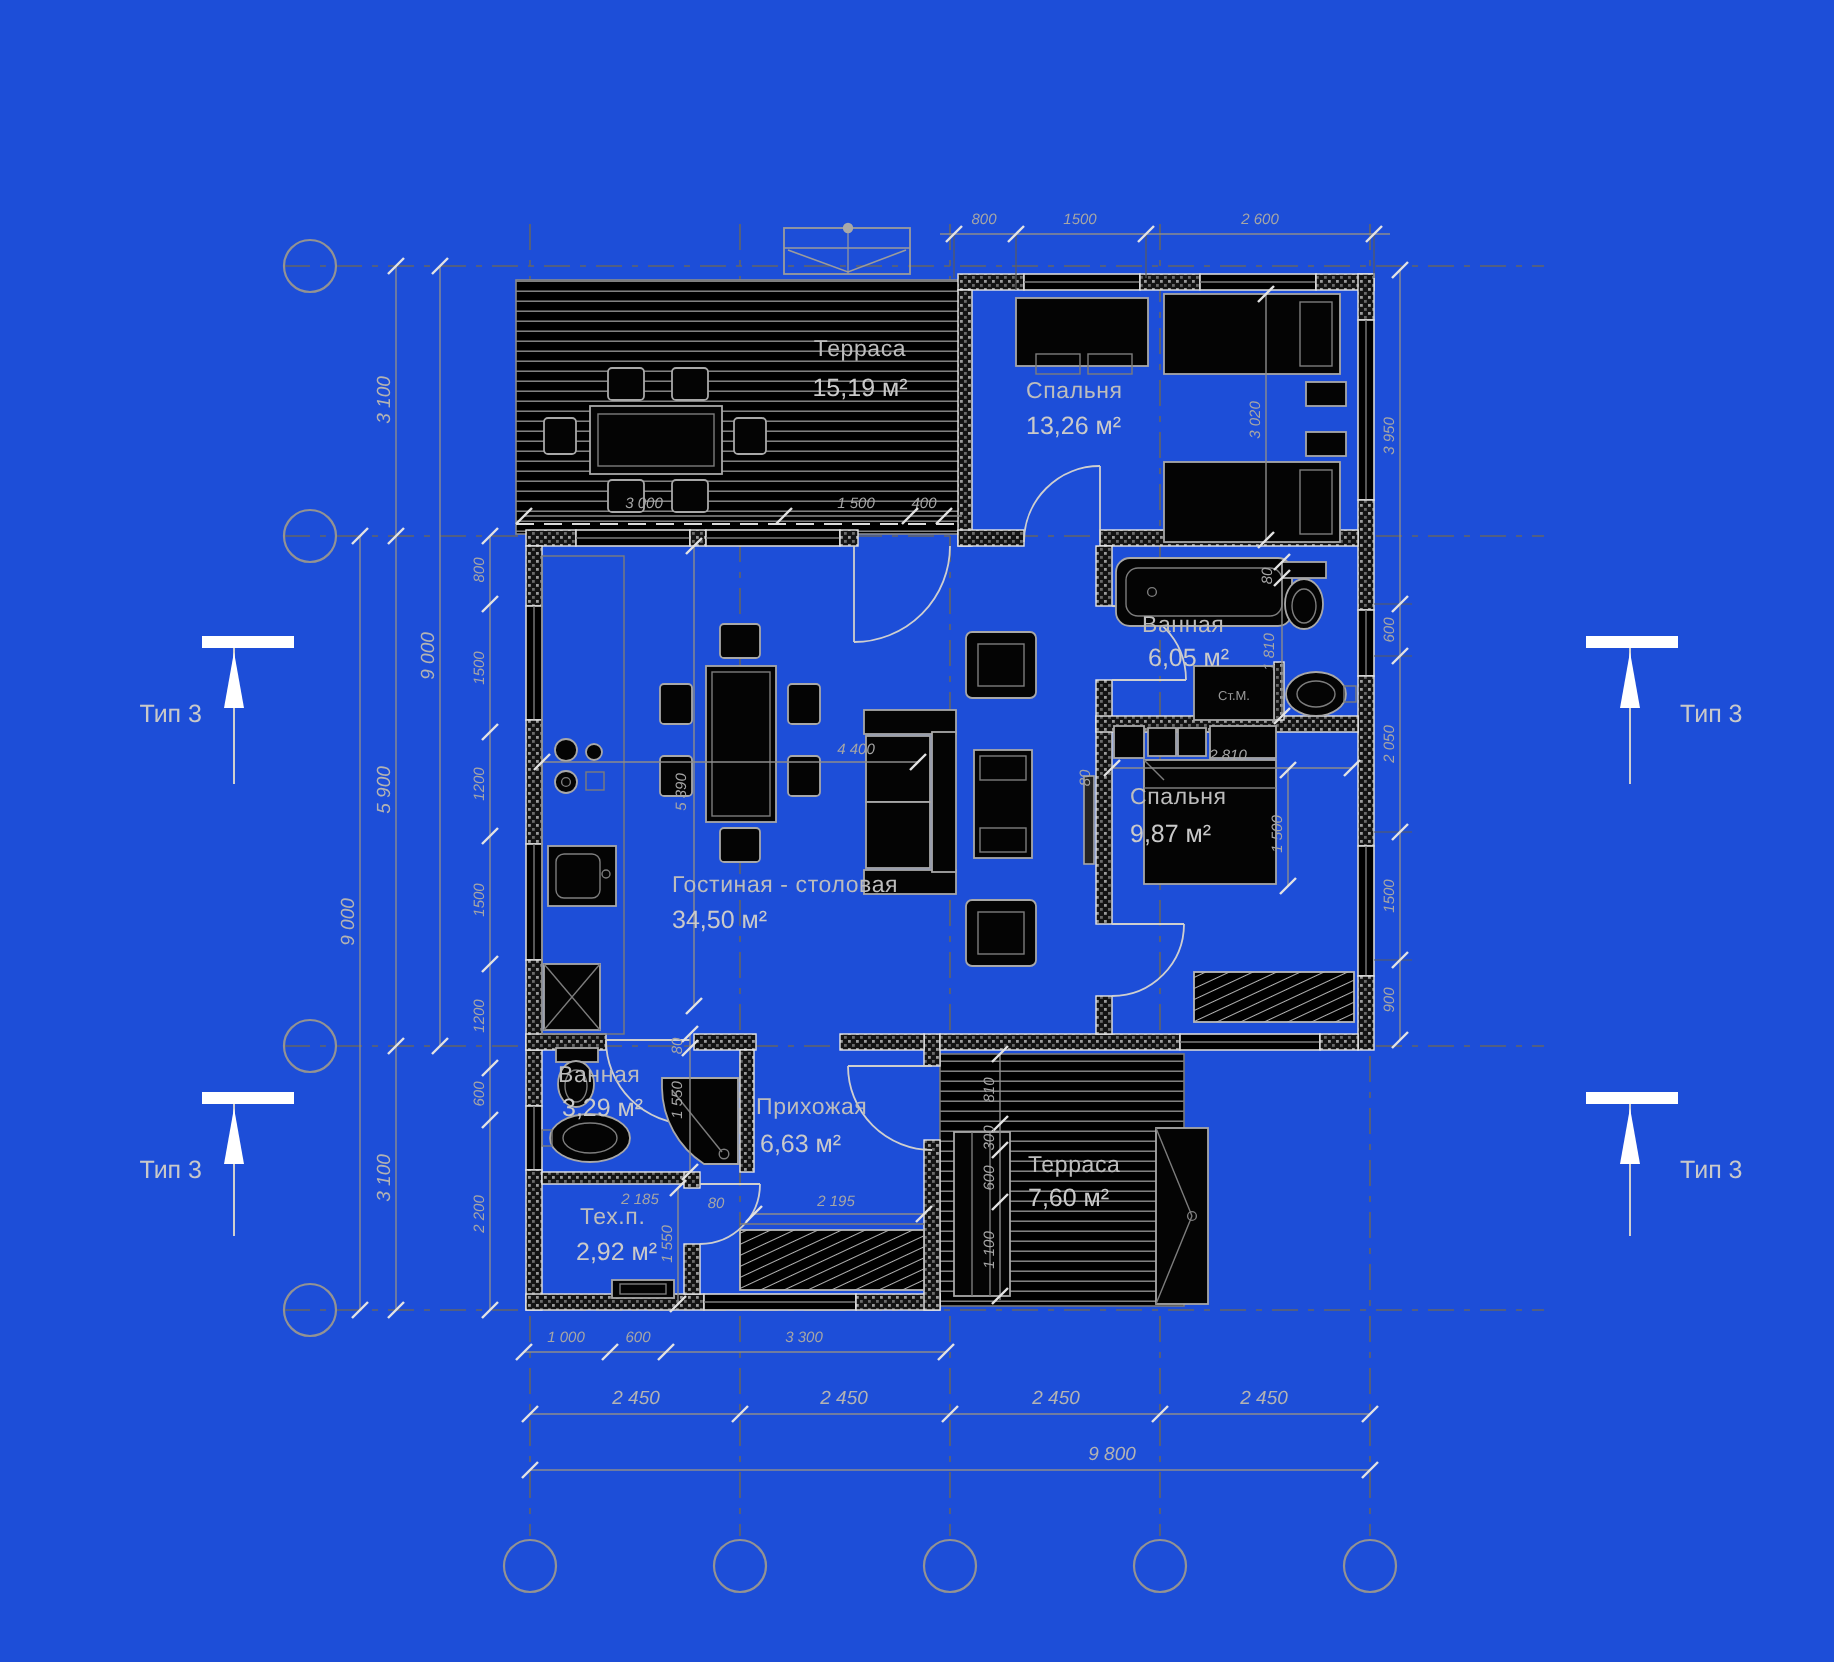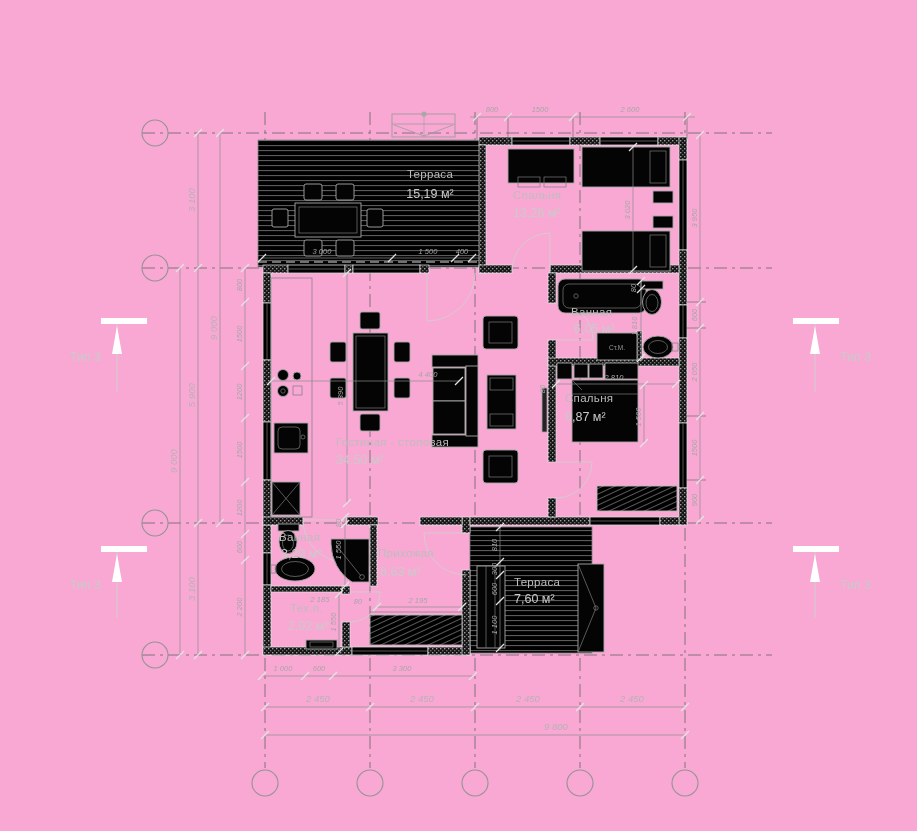--- a/index.html
+++ b/index.html
@@ -1,16 +1,16 @@
 <!DOCTYPE html>
 <html><head>
 <meta charset="utf-8">
 <style>
   html,body{margin:0;padding:0;background:#000;}
-  #stage{position:relative;width:917px;height:831px;background:#f9a8d4;overflow:hidden;
+  #stage{position:relative;width:917px;height:831px;background:#1d4ed8;overflow:hidden;
          font-family:"Liberation Sans",sans-serif;}
   svg{display:block}
   .wall{fill:url(#wallpat);stroke:#e6e6e6;stroke-width:.7;}
   .win{fill:#000;stroke:#d8d8d8;stroke-width:.8;}
   .furn{fill:#040404;stroke:#a8a8a8;stroke-width:.9;}
   .furn2{fill:none;stroke:#7d7d7d;stroke-width:.7;}
   .door{fill:none;stroke:#cfcfcf;stroke-width:.9;}
   .dimline{stroke:#8d8d8d;stroke-width:.7;fill:none;}
   .ext{stroke:#5c5c5c;stroke-width:.6;fill:none;}
   .tick{stroke:#e3e3e3;stroke-width:1.2;fill:none;}

